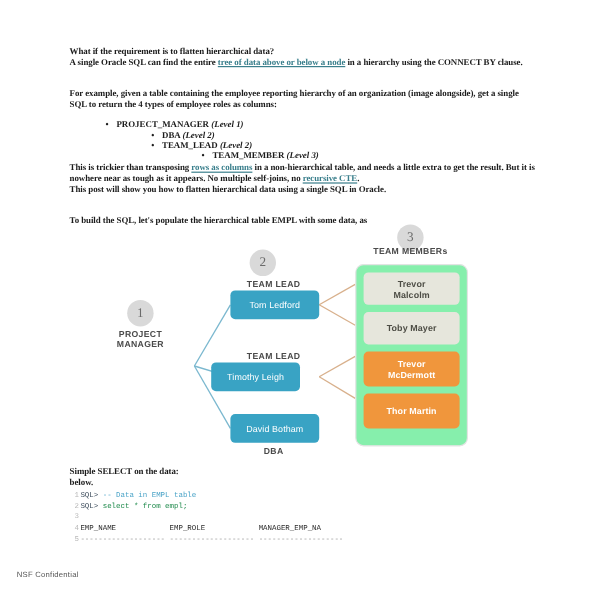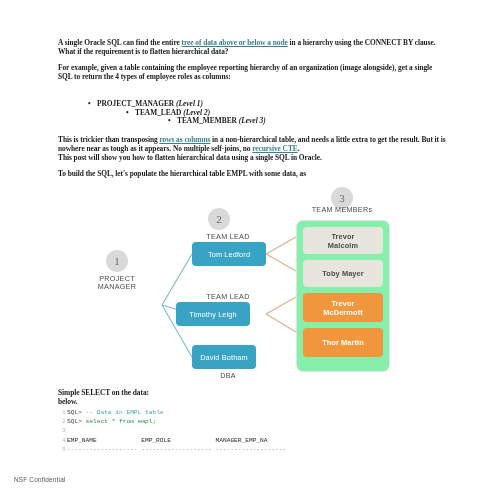--- a/index.html
+++ b/index.html
@@ -10,21 +10,21 @@
   }
   .page{position:absolute;inset:0;}
 
   
   .prose{position:absolute;left:58px;top:38px;width:388px;}
   .p{
     font-family:"Liberation Serif", serif;
     font-size:7.4px;line-height:9.1px;font-weight:700;
     color:#1b1b1b;text-align:left;letter-spacing:-0.05px;
   }
-  .p.gap{margin-top:7px;}
+  .p.gap{margin-top:17px;}
   .p.tight{margin-top:0;}
   a.lnk{color:#3a7f8c;text-decoration:underline;font-weight:700;}
 
   
   .bullets{position:absolute;left:58px;top:100px;width:388px;}
   .bl{
     font-family:"Liberation Serif", serif;
     font-size:7.4px;line-height:8.6px;font-weight:700;color:#1b1b1b;
     white-space:nowrap;
   }
@@ -42,21 +42,21 @@
   .badge{
     position:absolute;width:22px;height:22px;border-radius:50%;
     background:#d9d9d9;color:#6b6b6b;
     font-family:"Liberation Serif", serif;font-size:11px;
     display:flex;align-items:center;justify-content:center;
     line-height:1;
   }
   .cap{
     position:absolute;
     font-family:"Liberation Sans", sans-serif;
-    font-size:7.2px;font-weight:400;color:#4a4a4a;
+    font-size:7.2px;font-weight:700;color:#4a4a4a;
     letter-spacing:0.3px;text-align:center;line-height:8.4px;
     white-space:nowrap;
   }
   .node{
     position:absolute;border-radius:4px;
     display:flex;align-items:center;justify-content:center;
     text-align:center;color:#ffffff;
     font-family:"Liberation Sans", sans-serif;
     font-size:7.4px;line-height:9px;letter-spacing:0.1px;
   }
@@ -89,29 +89,30 @@
     font-family:"Liberation Sans", sans-serif;
     font-size:6.4px;color:#555;letter-spacing:0.2px;
   }
 </style>
 </head>
 <body>
 
 <div class="page">
 
   <div class="prose">
+    <div class="p tight">What if the requirement is to flatten hierarchical data?</div>
     <div class="p">
       <span>A single Oracle SQL can find the entire </span><a class="lnk" href="#">tree of data above or below a node</a><span> in a hierarchy using the CONNECT BY clause.</span>
     </div>
-    <div class="p tight">What if the requirement is to flatten hierarchical data?</div>
     <div class="p gap">For example, given a table containing the employee reporting hierarchy of an organization (image alongside), get a single SQL to return the 4 types of employee roles as columns:</div>
   </div>
 
   <div class="bullets">
     <div class="bl lv1"><span class="dot">•</span><span>PROJECT_MANAGER</span> <i>(Level 1)</i></div>
+    <div class="bl lv2"><span class="dot">•</span><span>DBA</span> <i>(Level 2)</i></div>
     <div class="bl lv3"><span class="dot">•</span><span>TEAM_LEAD</span> <i>(Level 2)</i></div>
     <div class="bl lv4"><span class="dot">•</span><span>TEAM_MEMBER</span> <i>(Level 3)</i></div>
   </div>
 
   <div class="prose" style="top:135px;">
     <div class="p">
       <span>This is trickier than transposing </span><a class="lnk" href="#">rows as columns</a><span> in a non-hierarchical table, and needs a little extra to get the result. But it is nowhere near as tough as it appears. No multiple self-joins, no </span><a class="lnk" href="#">recursive CTE</a><span>.</span>
     </div>
     <div class="p tight">This post will show you how to flatten hierarchical data using a single SQL in Oracle.</div>
     <div class="p gap">To build the SQL, let's populate the hierarchical table EMPL with some data, as</div>
@@ -141,21 +142,21 @@
       <span>MANAGER</span>
     </div>
     <div class="cap" style="left:108px;top:41px;width:80px;">TEAM LEAD</div>
     <div class="cap" style="left:108px;top:101px;width:80px;">TEAM LEAD</div>
     <div class="cap" style="left:108px;top:180px;width:80px;">DBA</div>
     <div class="cap" style="left:216px;top:14px;width:92px;">TEAM MEMBERs</div>
 
 
     <div class="node blue" style="left:112px;top:50px;width:74px;height:24px;">Tom Ledford</div>
     <div class="node blue" style="left:96px;top:110px;width:74px;height:24px;">Timothy Leigh</div>
-    <div class="node blue" style="left:112px;top:153px;width:64px;height:24px;">David Botham</div>
+    <div class="node blue" style="left:112px;top:153px;width:74px;height:24px;">David Botham</div>
 
     <div class="tmpanel">
       <div class="node cream" style="left:6px;top:6px;width:80px;height:27px;">
         <div>
           <span>Trevor</span><br>
           <span>Malcolm</span>
         </div>
       </div>
       <div class="node cream" style="left:6px;top:39px;width:80px;height:27px;">Toby Mayer</div>
       <div class="node orange" style="left:6px;top:72px;width:80px;height:29px;">

